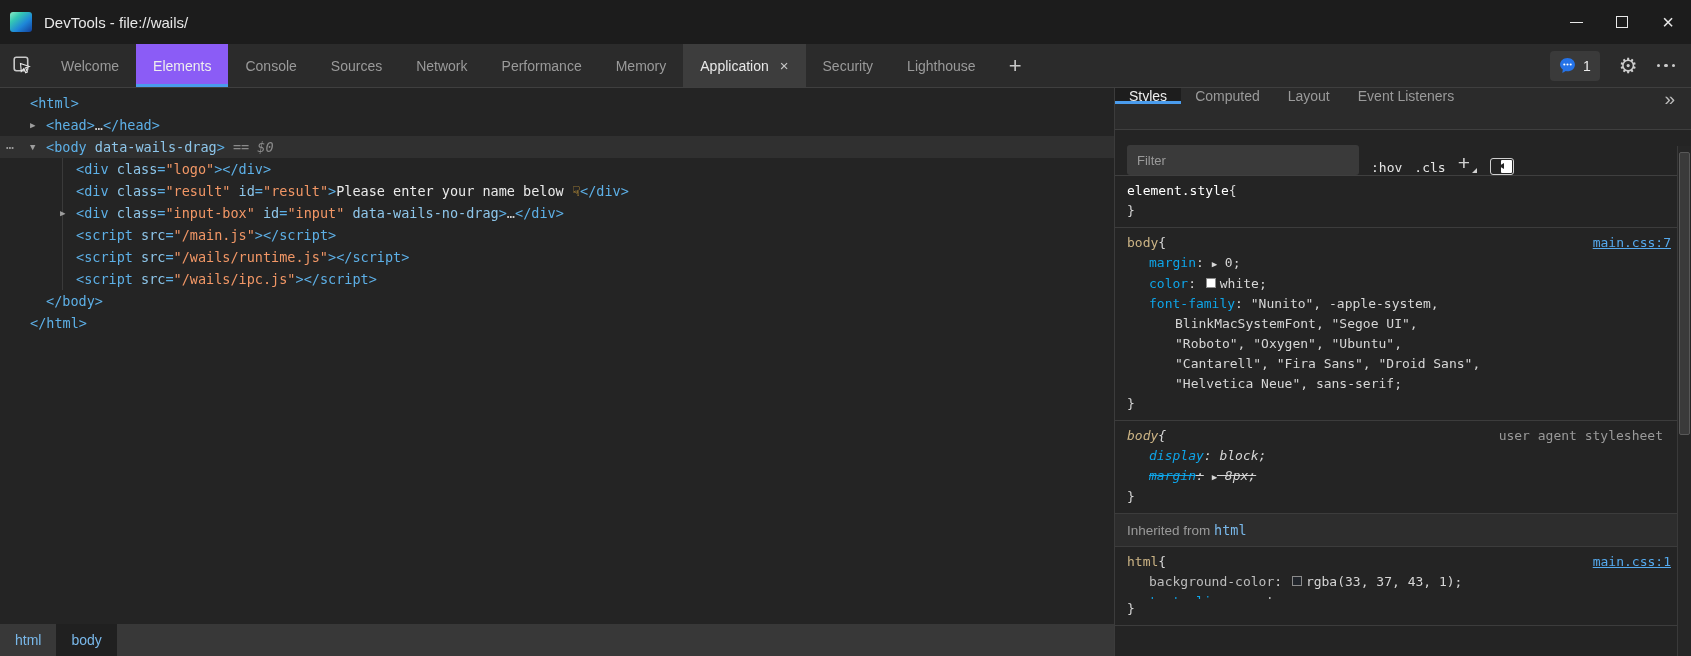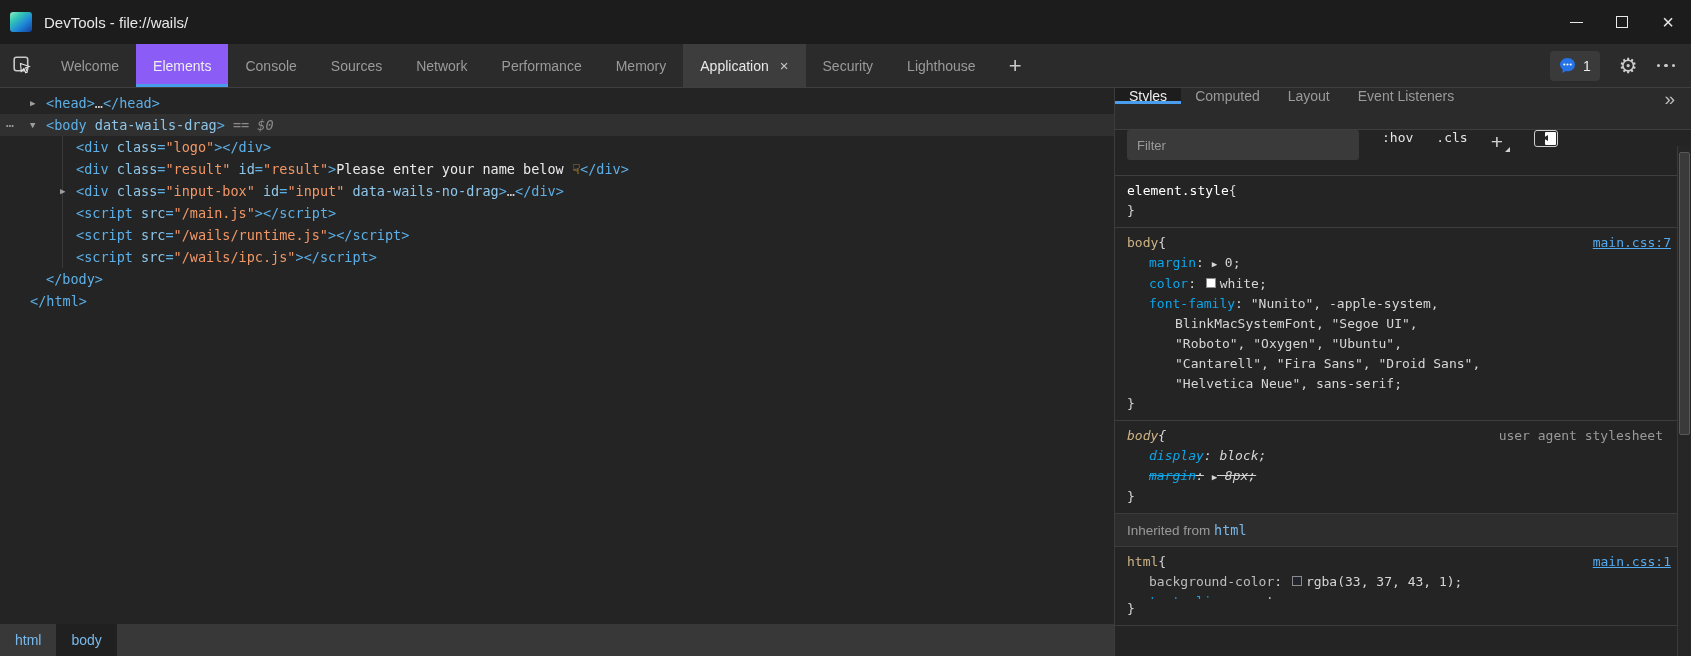--- a/index.html
+++ b/index.html
@@ -50,21 +50,21 @@
   .breadcrumb { height:32px; background:#383838; display:flex; align-items:stretch; font-size:14px; }
   .crumb { display:flex; align-items:center; padding:0 15px; color:#79b8ea; cursor:default; }
   .crumb.sel { background:#202020; }
   
   .styles-pane { flex:1; position:relative; background:#242424; display:flex; flex-direction:column; }
   .styles-tabs { height:42px; background:#2b2b2b; display:flex; align-items:flex-start; border-bottom:1px solid #3f3f3f; }
   .stab { position:relative; display:flex; align-items:center; padding:0 14px; font-size:14px; color:#9a9a9a; white-space:nowrap; }
   .stab.active { background:#1d1d1d; color:#eeeeee; }
   .stab .underline { position:absolute; left:0; right:0; bottom:0; height:3px; background:#4a9ced; }
   .more-tabs { margin-left:auto; display:flex; align-items:center; padding:0 16px; color:#bdbdbd; font-size:19px; }
-  .filter-row { height:46px; display:flex; align-items:flex-start; padding:0 12px; gap:23px; border-bottom:1px solid #3f3f3f; }
+  .filter-row { height:46px; display:flex; align-items:flex-end; padding:0 12px; gap:12px; border-bottom:1px solid #3f3f3f; }
   .filter-input { width:232px; height:30px; background:#3a3a3a; border:none; outline:none; border-radius:3px; color:#e0e0e0; font-size:13px; padding:0 10px; font-family:"Liberation Sans", sans-serif; }
   .filter-input::placeholder { color:#9a9a9a; }
   .toggle-lbl { font-family:"DejaVu Sans Mono", monospace; font-size:13px; font-weight:normal; color:#e6e6e6; }
   .plus-btn { position:relative; font-size:21px; color:#d0d0d0; font-weight:300; padding-right:8px; }
   .plus-btn i { position:absolute; right:1px; bottom:2px; width:0; height:0; border-left:5px solid transparent; border-bottom:5px solid #d0d0d0; }
   .sidebar-toggle { width:24px; height:17px; border:1.6px solid #cfcfcf; border-radius:3px; position:relative; }
   .sidebar-toggle i { position:absolute; right:1px; top:1px; bottom:1px; width:11px; background:#ffffff; border-radius:1px; }
   .sidebar-toggle b { position:absolute; right:9px; top:4px; width:0; height:0; border-top:3.5px solid transparent; border-bottom:3.5px solid transparent; border-right:5px solid #242424; z-index:2; }
   .styles-scroll { flex:1; overflow:hidden; font-family:"DejaVu Sans Mono", monospace; font-size:13px; padding-right:14px; }
   .sec { border-bottom:1px solid #3c3c3c; padding:5px 0 6px 0; }
@@ -168,20 +168,21 @@
           <i></i>
           <i></i>
         </div>
     </div>
   </div>
 
   <div class="main">
 
     <div class="elements-pane">
       <div class="tree" id="dom-tree">
+          <div class="trow" style="padding-left: 30px;"><span class="c-tag">&lt;html&gt;</span></div>
           <div class="trow" style="padding-left: 46px;"><span class="tree-arrow" style="left: 30px;">▶</span><span class="c-tag">&lt;head&gt;</span><span class="c-ell">…</span><span class="c-tag">&lt;/head&gt;</span></div>
           <div class="trow sel" style="padding-left: 46px;"><span class="gutter">⋯</span><span class="tree-arrow" style="left: 30px;">▼</span><span class="c-tag">&lt;body</span><span class="c-attr"> data-wails-drag</span><span class="c-tag">&gt;</span><span class="c-dim">&nbsp;== $0</span></div>
           <div class="trow" style="padding-left: 76px;"><span class="guide"></span><span class="c-tag">&lt;div</span><span class="c-attr"> class</span><span class="c-tag">=</span><span class="c-val">"logo"</span><span class="c-tag">&gt;</span><span class="c-tag">&lt;/div&gt;</span></div>
           <div class="trow" style="padding-left: 76px;"><span class="guide"></span><span class="c-tag">&lt;div</span><span class="c-attr"> class</span><span class="c-tag">=</span><span class="c-val">"result"</span><span class="c-attr"> id</span><span class="c-tag">=</span><span class="c-val">"result"</span><span class="c-tag">&gt;</span><span class="c-txt">Please enter your name below </span><span class="c-emoji">☟</span><span class="c-tag">&lt;/div&gt;</span></div>
           <div class="trow" style="padding-left: 76px;"><span class="guide"></span><span class="tree-arrow" style="left: 60px;">▶</span><span class="c-tag">&lt;div</span><span class="c-attr"> class</span><span class="c-tag">=</span><span class="c-val">"input-box"</span><span class="c-attr"> id</span><span class="c-tag">=</span><span class="c-val">"input"</span><span class="c-attr"> data-wails-no-drag</span><span class="c-tag">&gt;</span><span class="c-ell">…</span><span class="c-tag">&lt;/div&gt;</span></div>
           <div class="trow" style="padding-left: 76px;"><span class="guide"></span><span class="c-tag">&lt;script</span><span class="c-attr"> src</span><span class="c-tag">=</span><span class="c-val">"/main.js"</span><span class="c-tag">&gt;</span><span class="c-tag">&lt;/script&gt;</span></div>
           <div class="trow" style="padding-left: 76px;"><span class="guide"></span><span class="c-tag">&lt;script</span><span class="c-attr"> src</span><span class="c-tag">=</span><span class="c-val">"/wails/runtime.js"</span><span class="c-tag">&gt;</span><span class="c-tag">&lt;/script&gt;</span></div>
           <div class="trow" style="padding-left: 76px;"><span class="guide"></span><span class="c-tag">&lt;script</span><span class="c-attr"> src</span><span class="c-tag">=</span><span class="c-val">"/wails/ipc.js"</span><span class="c-tag">&gt;</span><span class="c-tag">&lt;/script&gt;</span></div>
           <div class="trow" style="padding-left: 46px;"><span class="c-tag">&lt;/body&gt;</span></div>
           <div class="trow" style="padding-left: 30px;"><span class="c-tag">&lt;/html&gt;</span></div>

